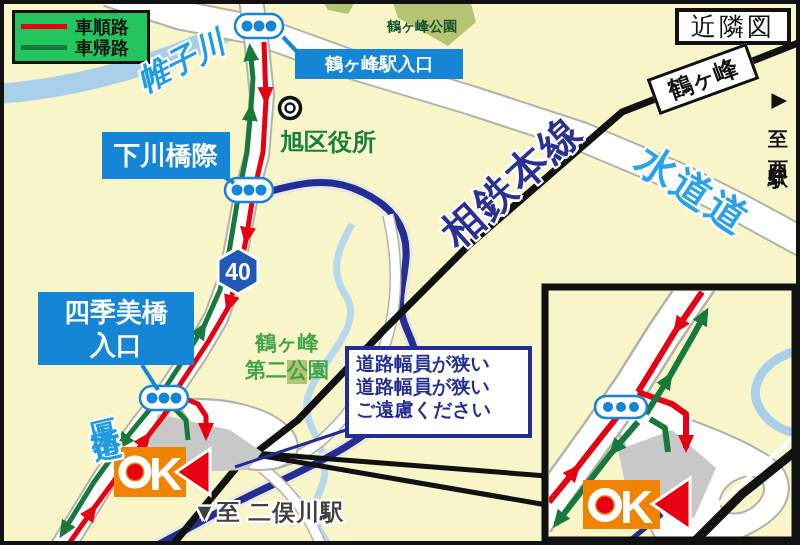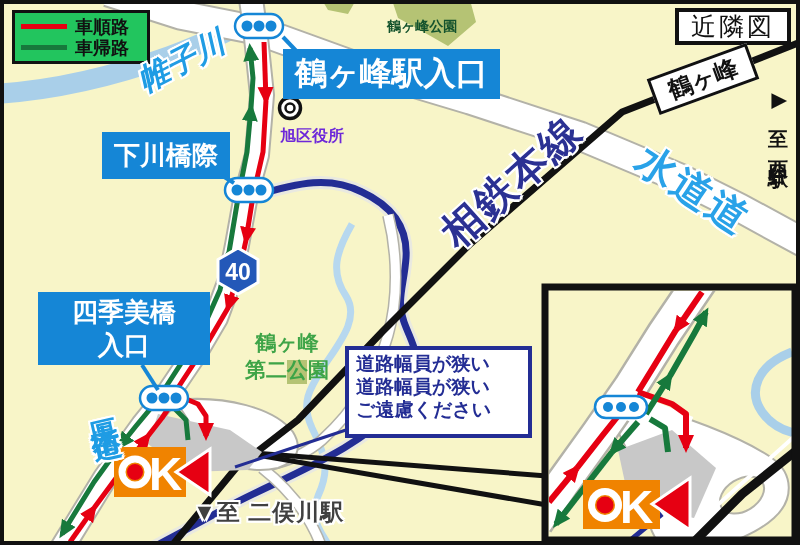--- a/index.html
+++ b/index.html
@@ -206,30 +206,30 @@
     <span class="t">車順路</span>
   </div>
   <div class="legrow">
     <span class="sw sw-green"></span>
     <span class="t">車帰路</span>
   </div>
 </div>
 
 <div class="titlebox">近隣図</div>
 
-<div class="lbl bluebox" style="left:283px;top:49px;padding:3px 12px;font-size:32px;">鶴ヶ峰駅入口</div>
+<div class="lbl bluebox" style="left:295px;top:49px;padding:3px 30px;font-size:18px;">鶴ヶ峰駅入口</div>
 
 <div class="lbl bluebox" style="left:102px;top:132px;padding:6px 12px;font-size:26px;">下川橋際</div>
 
-<div class="lbl bluebox" style="left:38px;top:292px;width:140px;padding:4px 16px;font-size:26px;line-height:1.25;">
+<div class="lbl bluebox" style="left:38px;top:292px;width:140px;padding:4px 8px;font-size:26px;line-height:1.25;">
   <div>四季美橋</div>
   <div>入口</div>
 </div>
 
-<div class="lbl" style="left:280px;top:126px;font-size:16px;color:#6d28d9;">旭区役所</div>
+<div class="lbl" style="left:280px;top:126px;font-size:24px;color:#15803d;">旭区役所</div>
 
 <div class="lbl" style="left:387px;top:11px;font-size:14px;color:#14532d;margin-top:7px;">鶴ヶ峰公園</div>
 
 <div class="lbl" style="left:226px;top:329px;width:122px;font-size:21px;color:#3ea447;line-height:1.3;text-align:center;white-space:normal;">
   <div>鶴ヶ峰</div>
   <div>第二公園</div>
 </div>
 
 <div class="lbl outl" style="left:140px;top:62px;font-size:31px;font-style:italic;color:#1f9ce4;transform:rotate(-27deg);transform-origin:0 50%;">帷子川</div>
 

